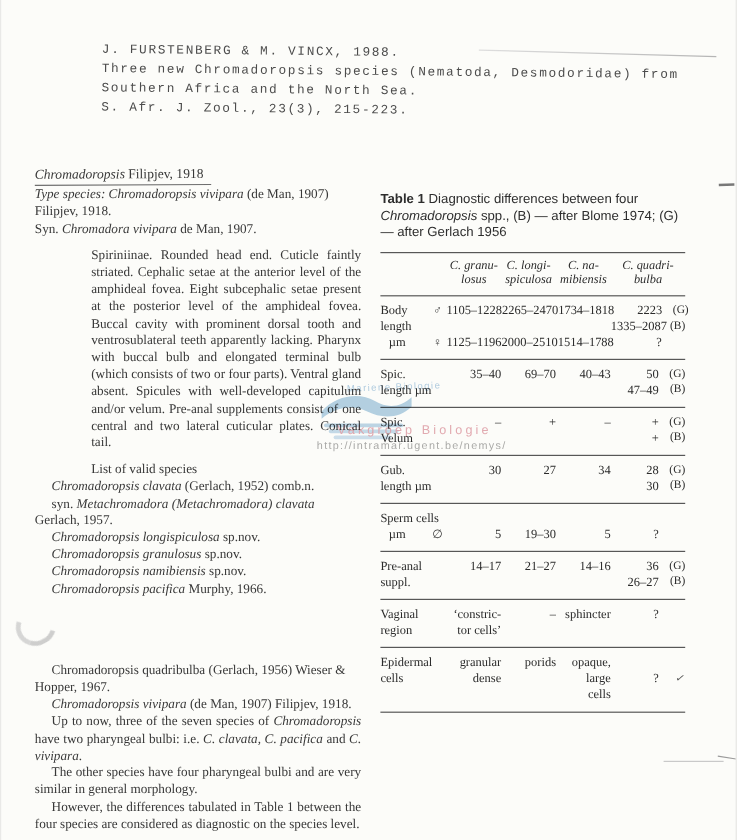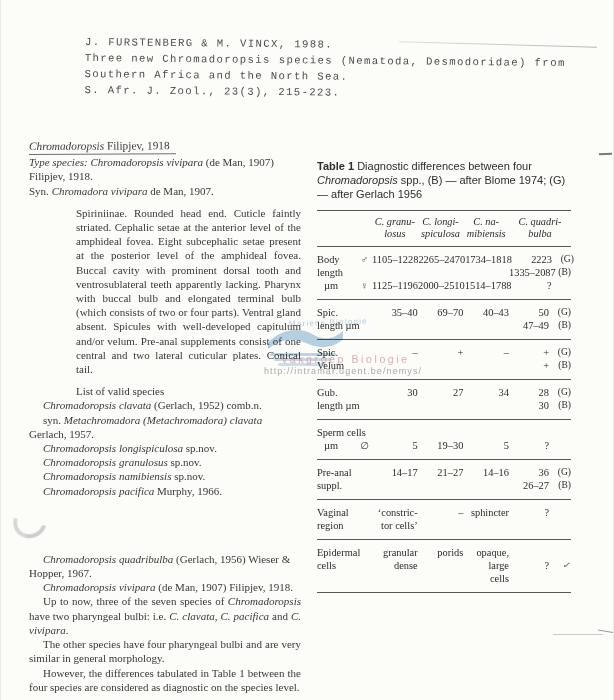--- a/index.html
+++ b/index.html
@@ -79,21 +79,21 @@
         <p class="blk "><span style="font-style: italic;">Type species: Chromadoropsis vivipara </span><span>(de Man, 1907) Filipjev, 1918.</span></p>
         <p class="blk "><span>Syn. </span><span style="font-style: italic;">Chromadora vivipara</span><span> de Man, 1907.</span></p>
         <p class="blk just mt8"><span>Spiriniinae. Rounded head end. Cuticle faintly striated. Cephalic setae at the anterior level of the amphideal fovea. Eight subcephalic setae present at the posterior level of the amphideal fovea. Buccal cavity with prominent dorsal tooth and ventrosublateral teeth apparently lacking. Pharynx with buccal bulb and elongated terminal bulb (which consists of two or four parts). Ventral gland absent. Spicules with well-developed capitulum and/or velum. Pre-anal supplements consist of one central and two lateral cuticular plates. Conical tail.</span></p>
         <p class="blk mt8"><span>List of valid species</span></p>
         <p class="blk ti"><span style="font-style: italic;">Chromadoropsis clavata </span><span>(Gerlach, 1952) comb.n.</span></p>
         <p class="blk ti"><span>syn. </span><span style="font-style: italic;">Metachromadora (Metachromadora) clavata </span><span>Gerlach, 1957.</span></p>
         <p class="blk ti"><span style="font-style: italic;">Chromadoropsis longispiculosa </span><span>sp.nov.</span></p>
         <p class="blk ti"><span style="font-style: italic;">Chromadoropsis granulosus </span><span>sp.nov.</span></p>
         <p class="blk ti"><span style="font-style: italic;">Chromadoropsis namibiensis </span><span>sp.nov.</span></p>
         <p class="blk ti"><span style="font-style: italic;">Chromadoropsis pacifica </span><span>Murphy, 1966.</span></p>
-        <p class="blk ti mt56"><span style="font-style: italic;">Chromadoropsis quadribulba </span><span>(Gerlach, 1956) Wieser &amp; Hopper, 1967.</span></p>
+        <p class="blk ti mt56"><span style="">Chromadoropsis quadribulba </span><span>(Gerlach, 1956) Wieser &amp; Hopper, 1967.</span></p>
         <p class="blk ti"><span style="font-style: italic;">Chromadoropsis vivipara </span><span>(de Man, 1907) Filipjev, 1918.</span></p>
         <p class="blk ti just"><span>Up to now, three of the seven species of </span><span style="font-style: italic;">Chromadoropsis</span><span> have two pharyngeal bulbi: i.e. </span><span style="font-style: italic;">C. clavata, C. pacifica</span><span> and </span><span style="font-style: italic;">C. vivipara</span><span>.</span></p>
         <p class="blk ti just"><span>The other species have four pharyngeal bulbi and are very similar in general morphology.</span></p>
         <p class="blk ti just"><span>However, the differences tabulated in Table 1 between the four species are considered as diagnostic on the species level.</span></p>
       </div>
   </div>
 
   <div class="tablewrap">
     <p class="tcaption"><span style="font-weight: bold;">Table 1  </span><span>Diagnostic differences between four </span><span style="font-style: italic;">Chromadoropsis</span><span> spp., (B) — after Blome 1974; (G) — after Gerlach 1956</span></p>
     <div class="grid" id="table-grid">

